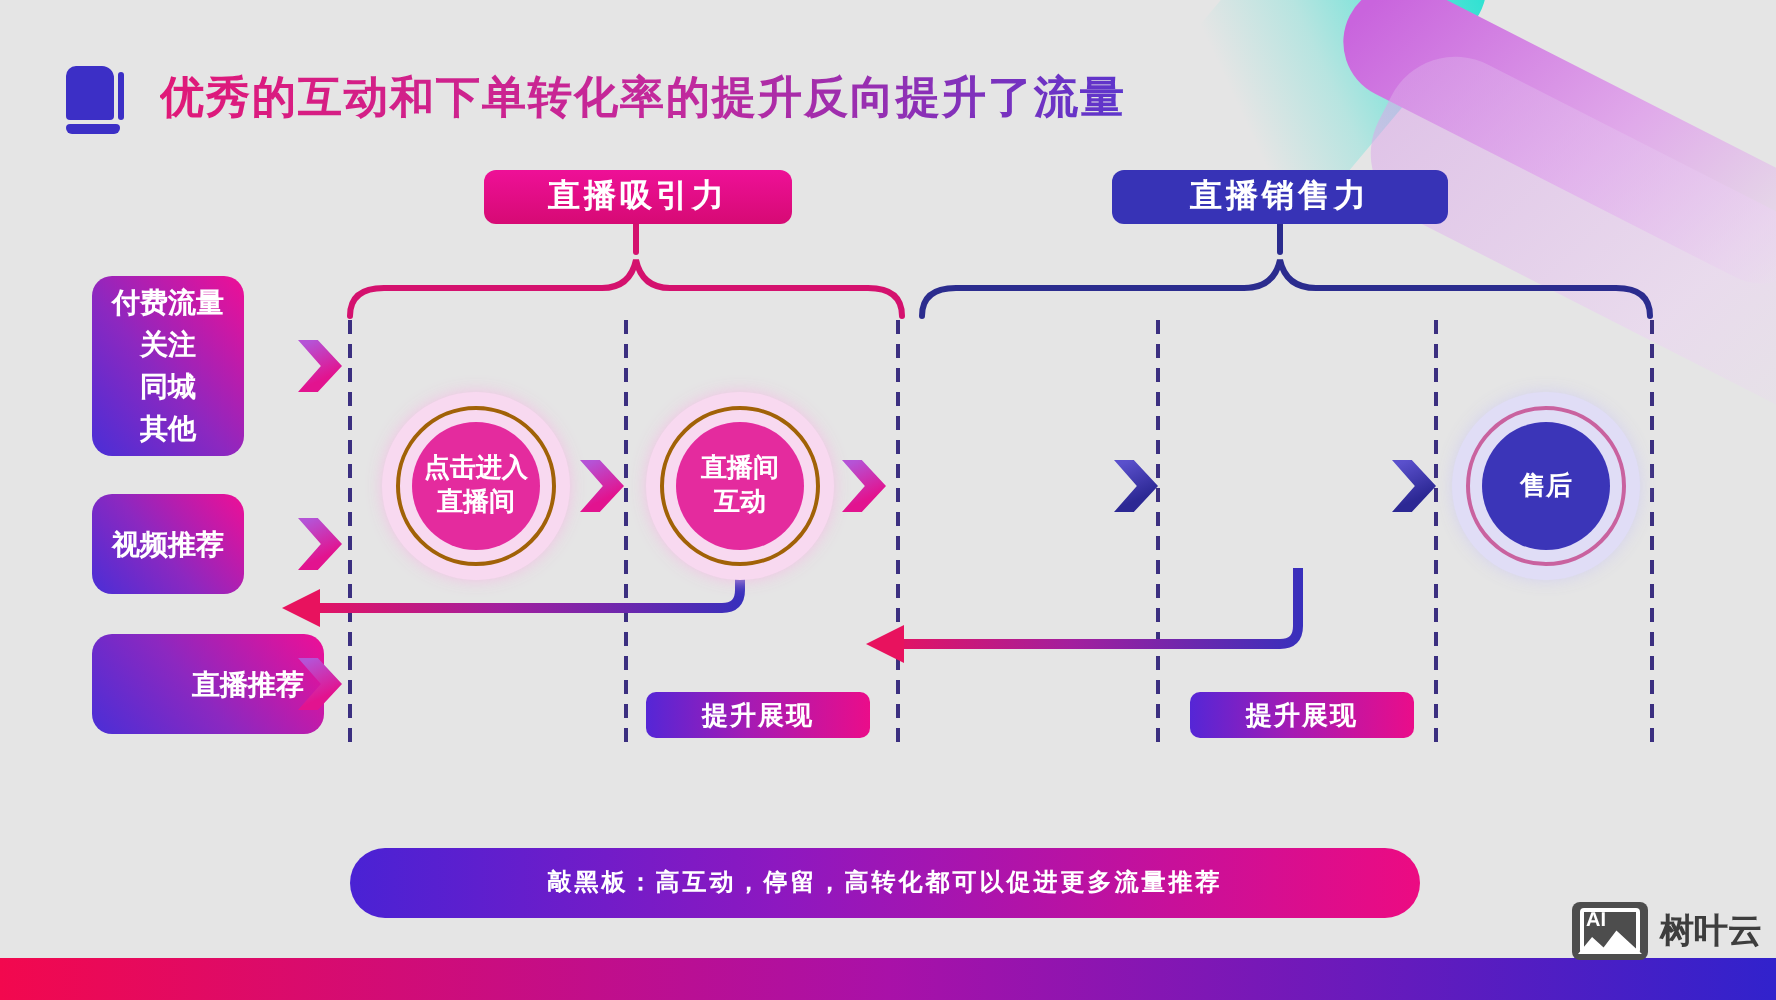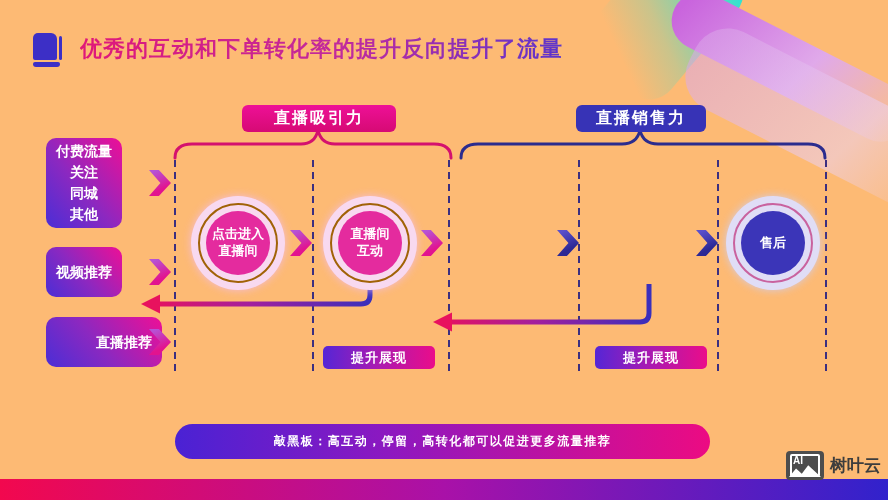--- a/index.html
+++ b/index.html
@@ -1,17 +1,17 @@
 <!DOCTYPE html>
 <html><head>
 <meta charset="utf-8">
 <style>
   html,body{margin:0;padding:0;background:#fff;}
   #slide{
-    position:relative;width:888px;height:500px;background:#fdba74;
+    position:relative;width:888px;height:500px;background:#e5e5e5;
     overflow:hidden;font-family:"Liberation Sans","DejaVu Sans",sans-serif;
   }
   
   .deco{position:absolute;z-index:0;pointer-events:none;}
   .deco-teal{
     left:612px;top:-62px;width:104px;height:158px;border-radius:28px;
     transform:rotate(40deg);
     background:linear-gradient(205deg,#2fe2d2 8%,rgba(47,226,210,0.25) 55%,rgba(255,255,255,0) 80%);
   }
   .deco-purple-a{
@@ -32,24 +32,24 @@
   .page-title{
     position:absolute;left:80px;top:34px;z-index:2;
     font-size:22px;font-weight:bold;letter-spacing:1px;
     background:linear-gradient(90deg,#e01878 0%,#c02a9e 55%,#5c35cc 100%);
     -webkit-background-clip:text;background-clip:text;color:transparent;
   }
   
   .section-label{
     position:absolute;top:85px;height:27px;z-index:2;border-radius:6px;
     display:flex;align-items:center;justify-content:center;
-    color:#fff;font-size:16px;font-weight:bold;letter-spacing:2px;margin-top:20px;
+    color:#fff;font-size:16px;font-weight:bold;letter-spacing:2px;
   }
   .section-pink{left:242px;width:154px;background:linear-gradient(180deg,#ee1097,#d60a74);}
-  .section-blue{left:576px;width:130px;background:#3733b6;}
+  .section-blue{left:556px;width:168px;background:#3733b6;}
   
   svg.overlay{position:absolute;left:0;top:0;z-index:1;}
   
   .source-box{
     position:absolute;left:46px;width:76px;z-index:2;border-radius:10px;
     display:flex;align-items:center;justify-content:center;text-align:center;
     color:#fff;font-size:14px;font-weight:bold;line-height:1.5;white-space:pre-line;
     background:linear-gradient(50deg,#4a2ed6 0%,#8c28c0 45%,#ee0f96 100%);
   }
   .source-1{top:138px;height:90px;}

